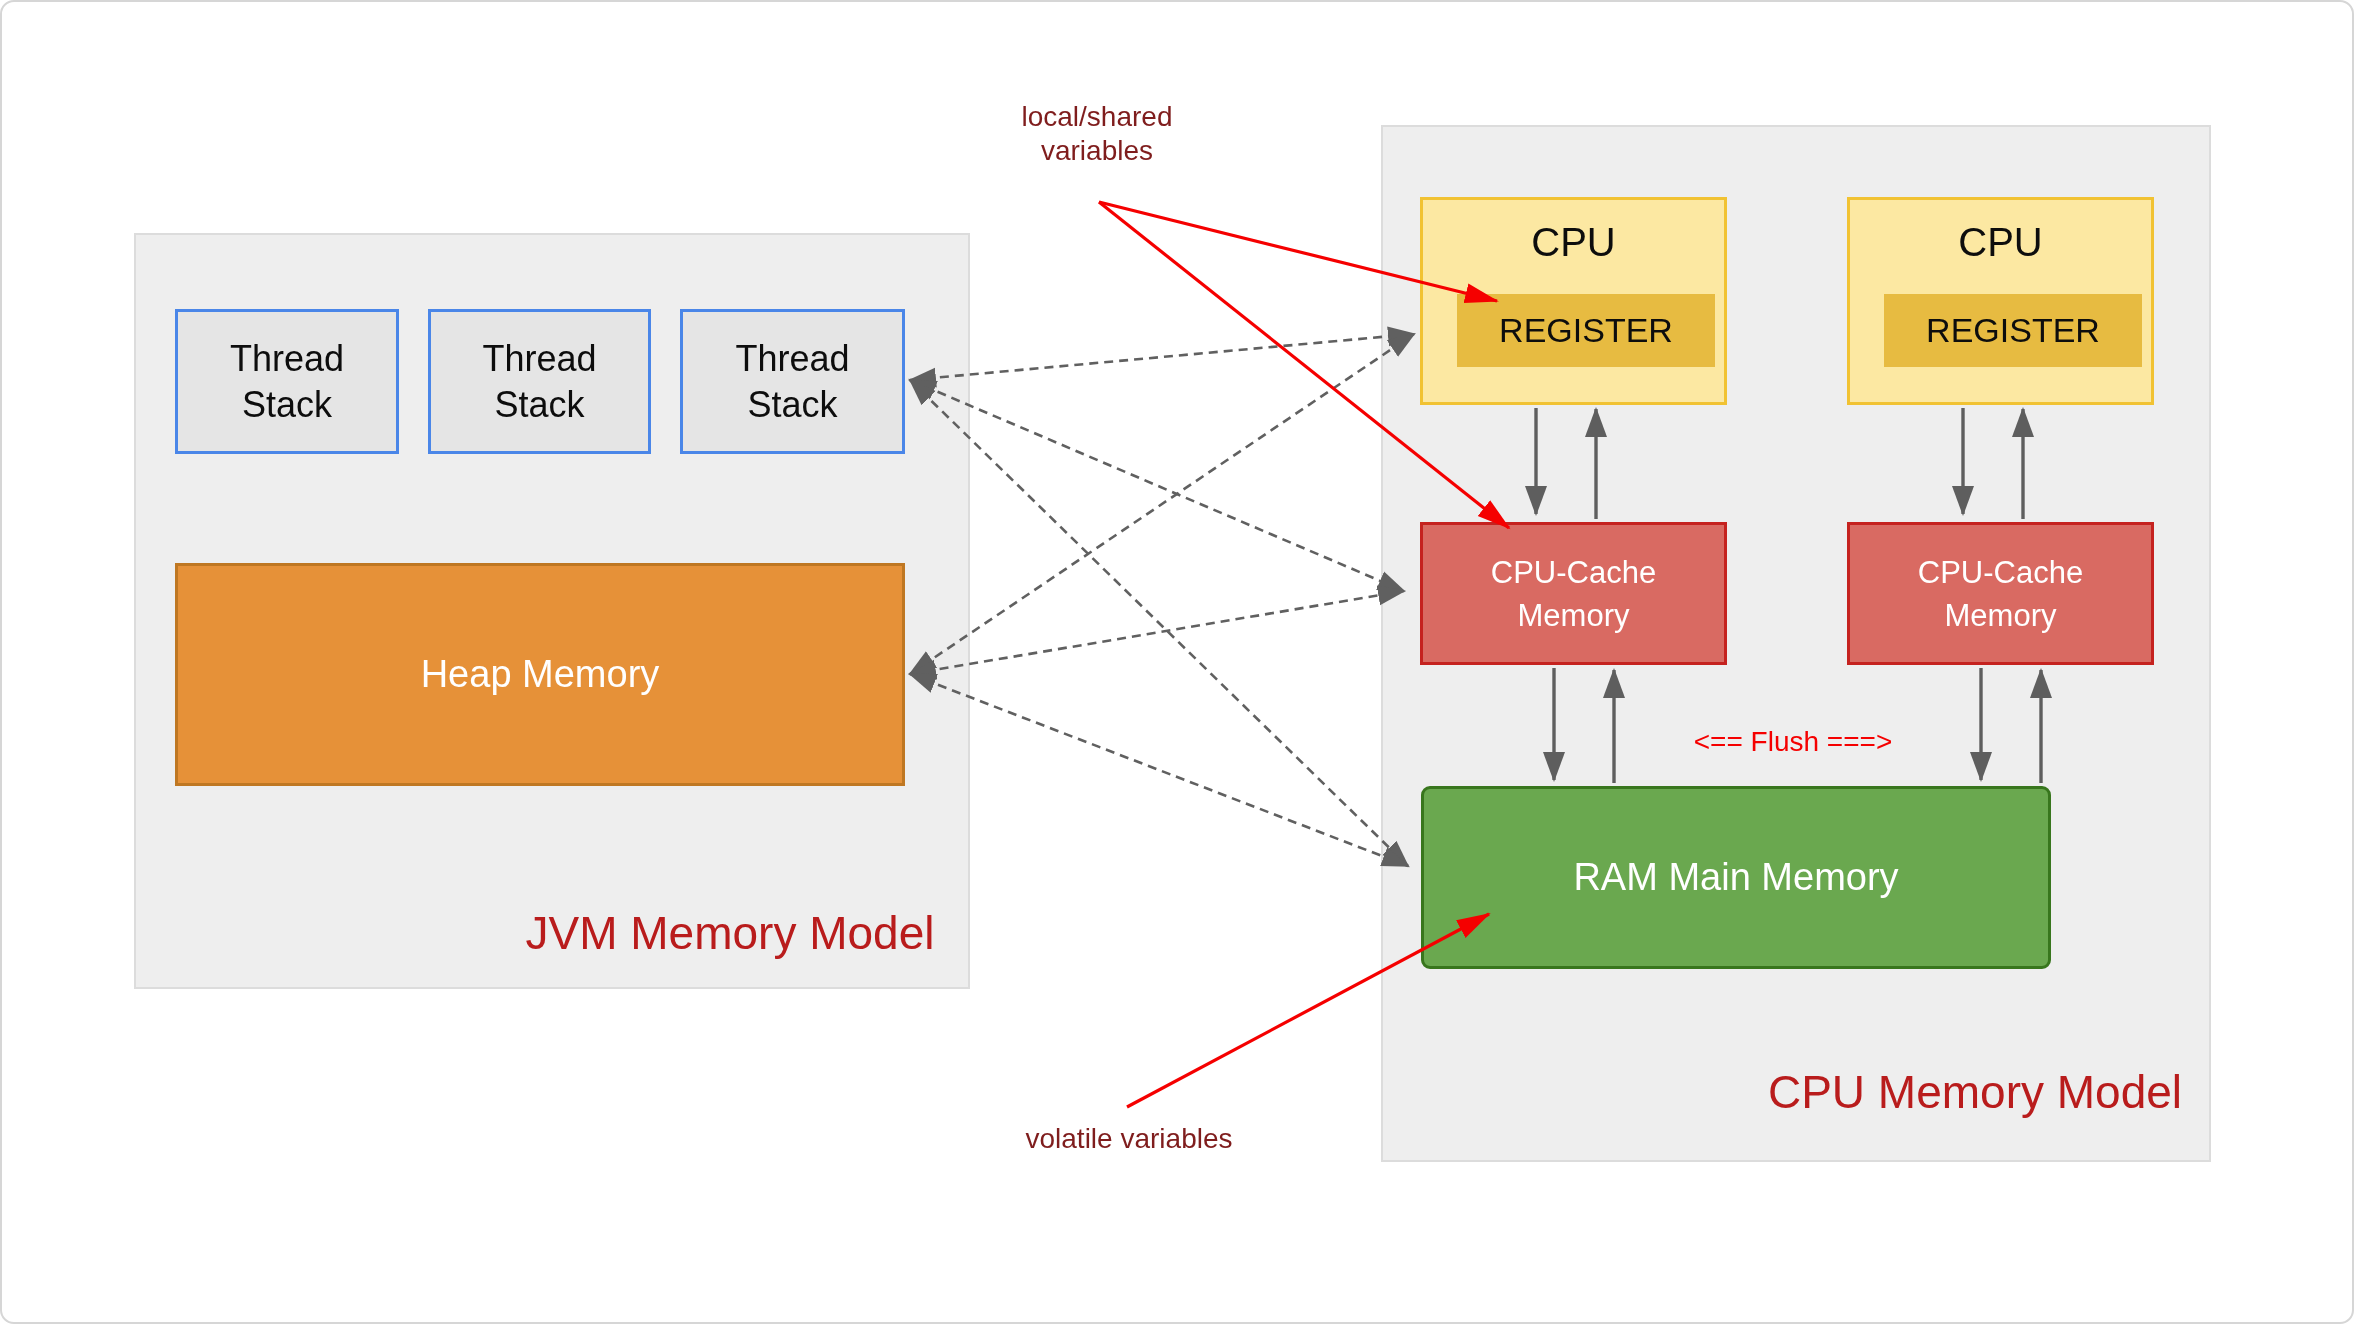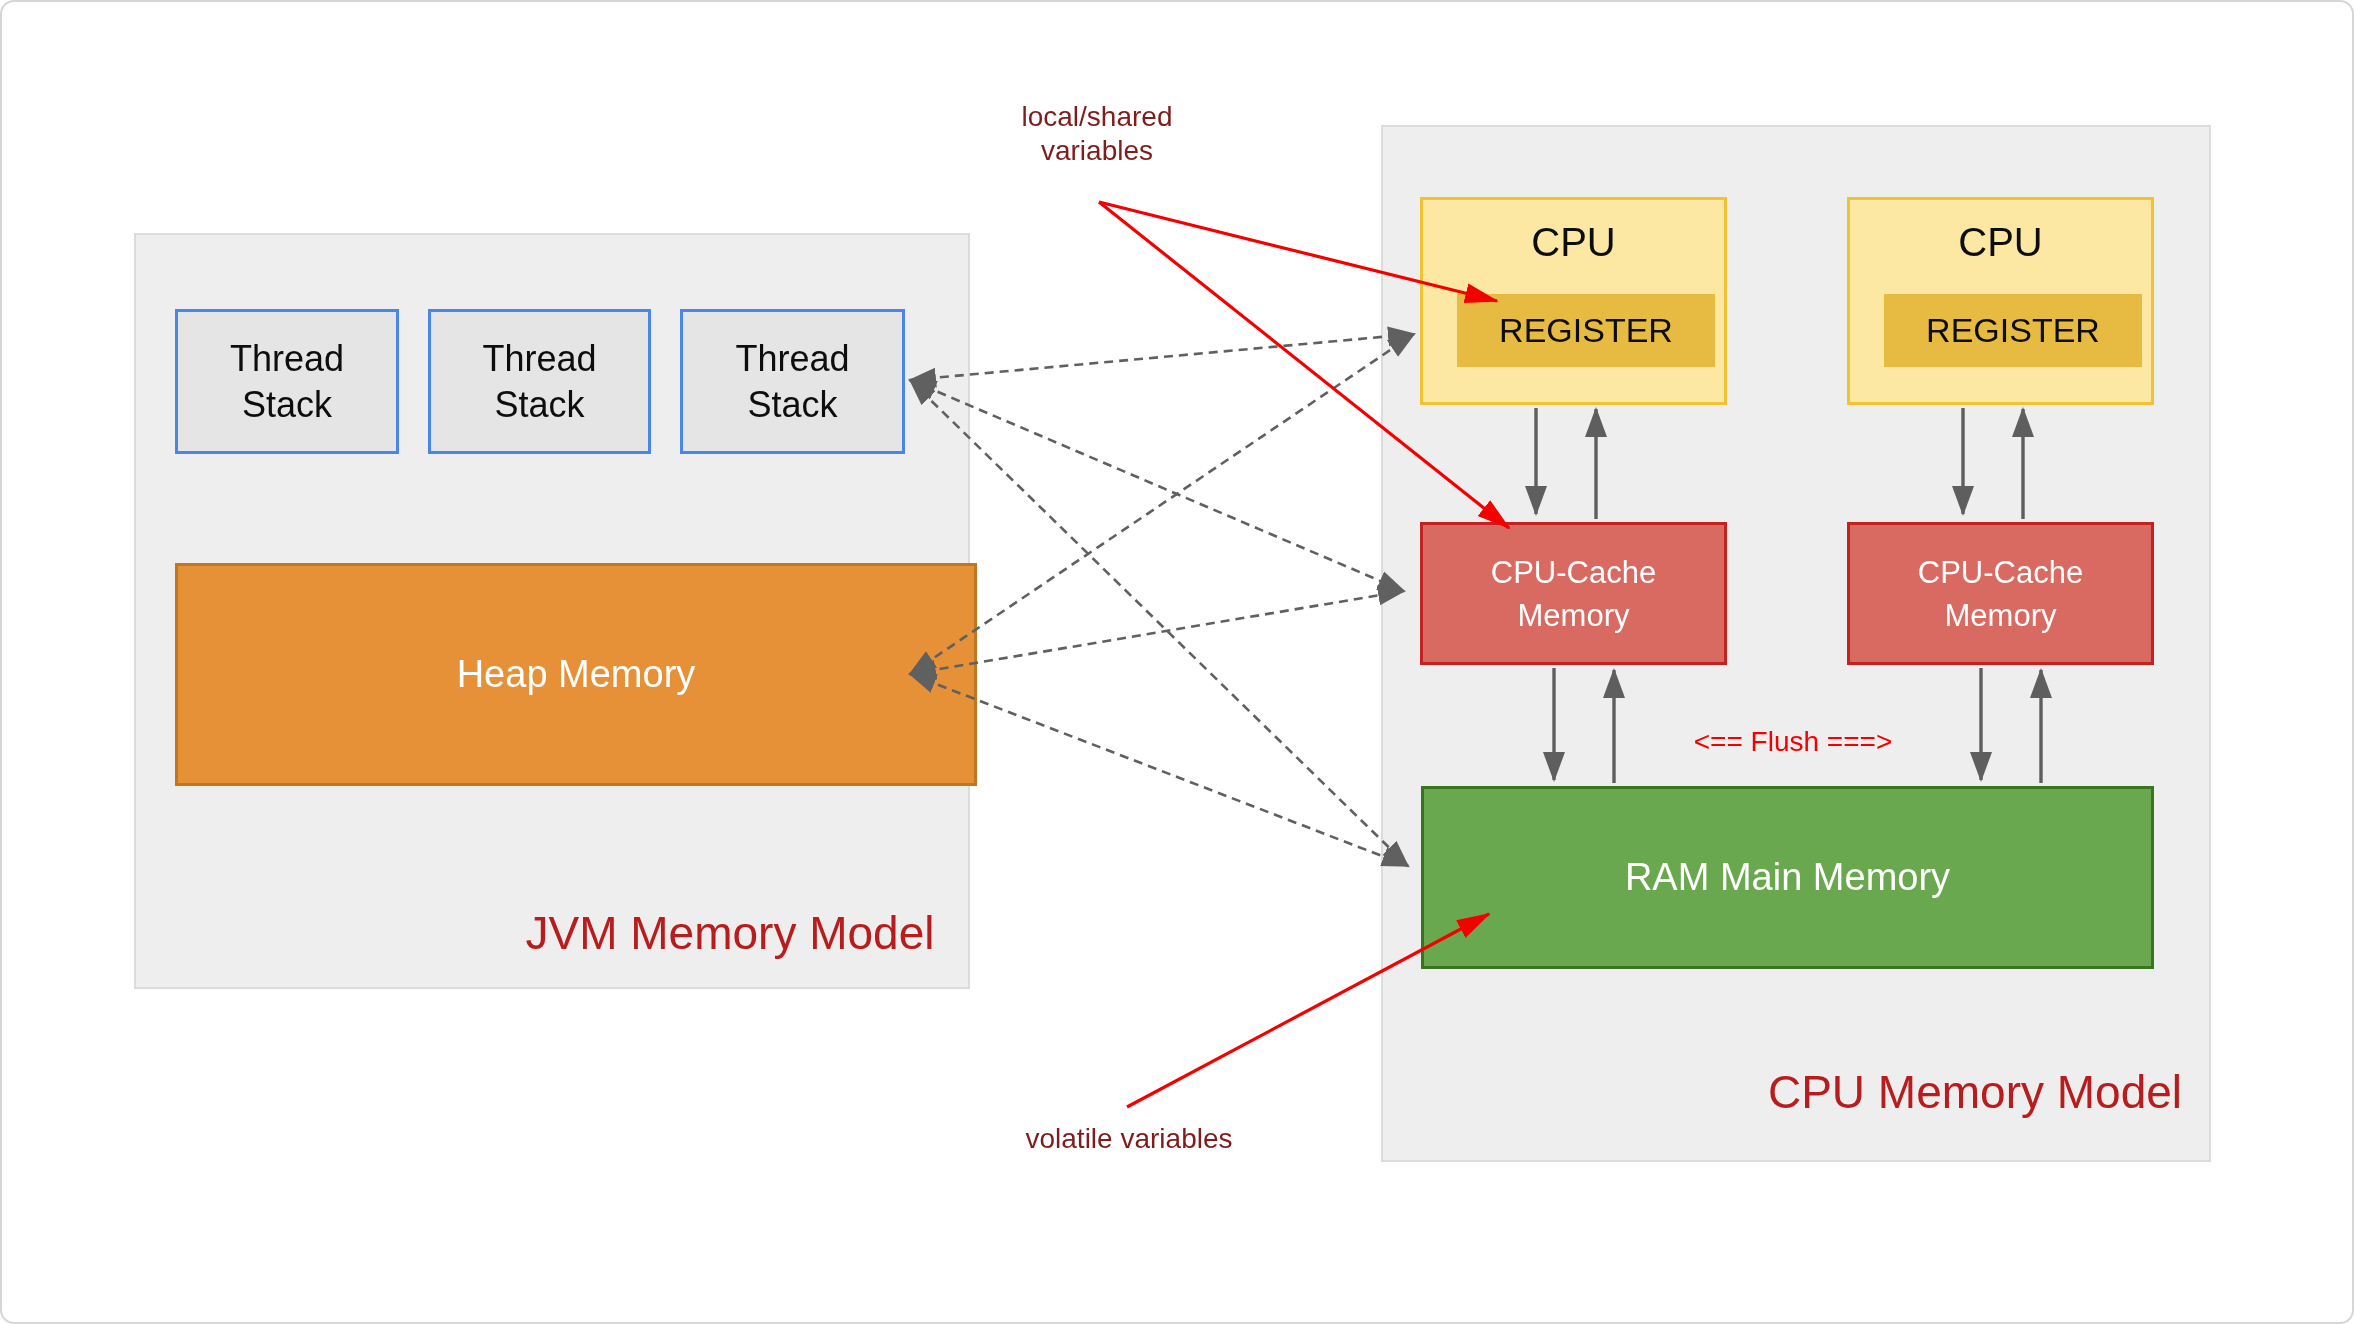--- a/index.html
+++ b/index.html
@@ -109,21 +109,21 @@
   </section>
   <div class="box thread" style="left:173px;top:307px;width:224px;height:145px;">
     <span>Thread Stack</span>
   </div>
   <div class="box thread" style="left:426px;top:307px;width:223px;height:145px;">
     <span>Thread Stack</span>
   </div>
   <div class="box thread" style="left:678px;top:307px;width:225px;height:145px;">
     <span>Thread Stack</span>
   </div>
-  <div class="box heap" style="left:173px;top:561px;width:802px;height:223px;text-align:center;">
+  <div class="box heap" style="left:173px;top:561px;width:730px;height:223px;text-align:center;">
     <span>Heap Memory</span>
   </div>
   <div class="model-title" style="left:728px;top:904px;">JVM Memory Model</div>
 
   <section class="container" style="left:1379px;top:123px;width:830px;height:1037px;">
   </section>
 
   <div class="box cpu-box" style="left:1418px;top:195px;width:307px;height:208px;">
     <span class="cpu-label">CPU</span>
   </div>
@@ -140,21 +140,21 @@
 
   <div class="box cache" style="left:1418px;top:520px;width:307px;height:143px;">
     <span>CPU-Cache Memory</span>
   </div>
   <div class="box cache" style="left:1845px;top:520px;width:307px;height:143px;">
     <span>CPU-Cache Memory</span>
   </div>
 
   <div class="flush" style="left:1791px;top:724px;">&lt;== Flush ===&gt;</div>
 
-  <div class="box ram" style="left:1419px;top:784px;width:733px;height:183px;">
+  <div class="box ram" style="left:1419px;top:784px;width:630px;height:183px;border-radius:9px;">
     <span>RAM Main Memory</span>
   </div>
 
   <div class="model-title" style="left:1973px;top:1063px;">CPU Memory Model</div>
 
   <div class="red-note" style="left:1095px;top:98px;width:230px;">local/shared variables</div>
   <div class="red-note" style="left:1127px;top:1120px;width:300px;">volatile variables</div>
 
   <svg class="overlay" viewBox="0 0 2354 1324">
     <defs>

